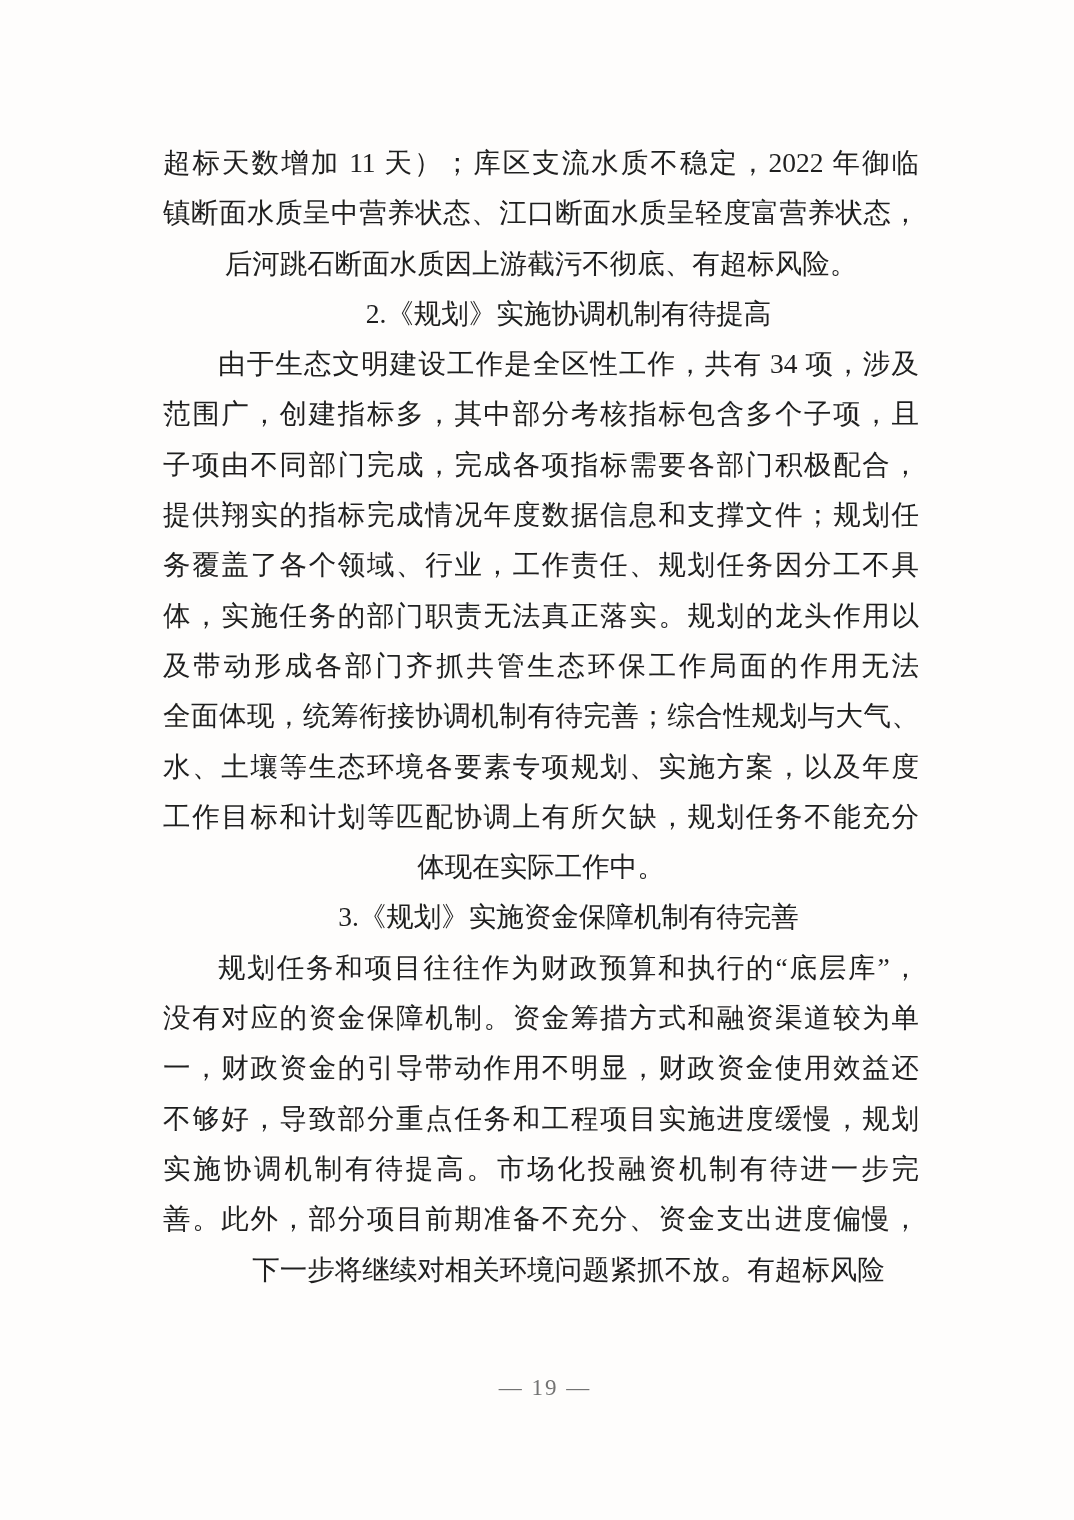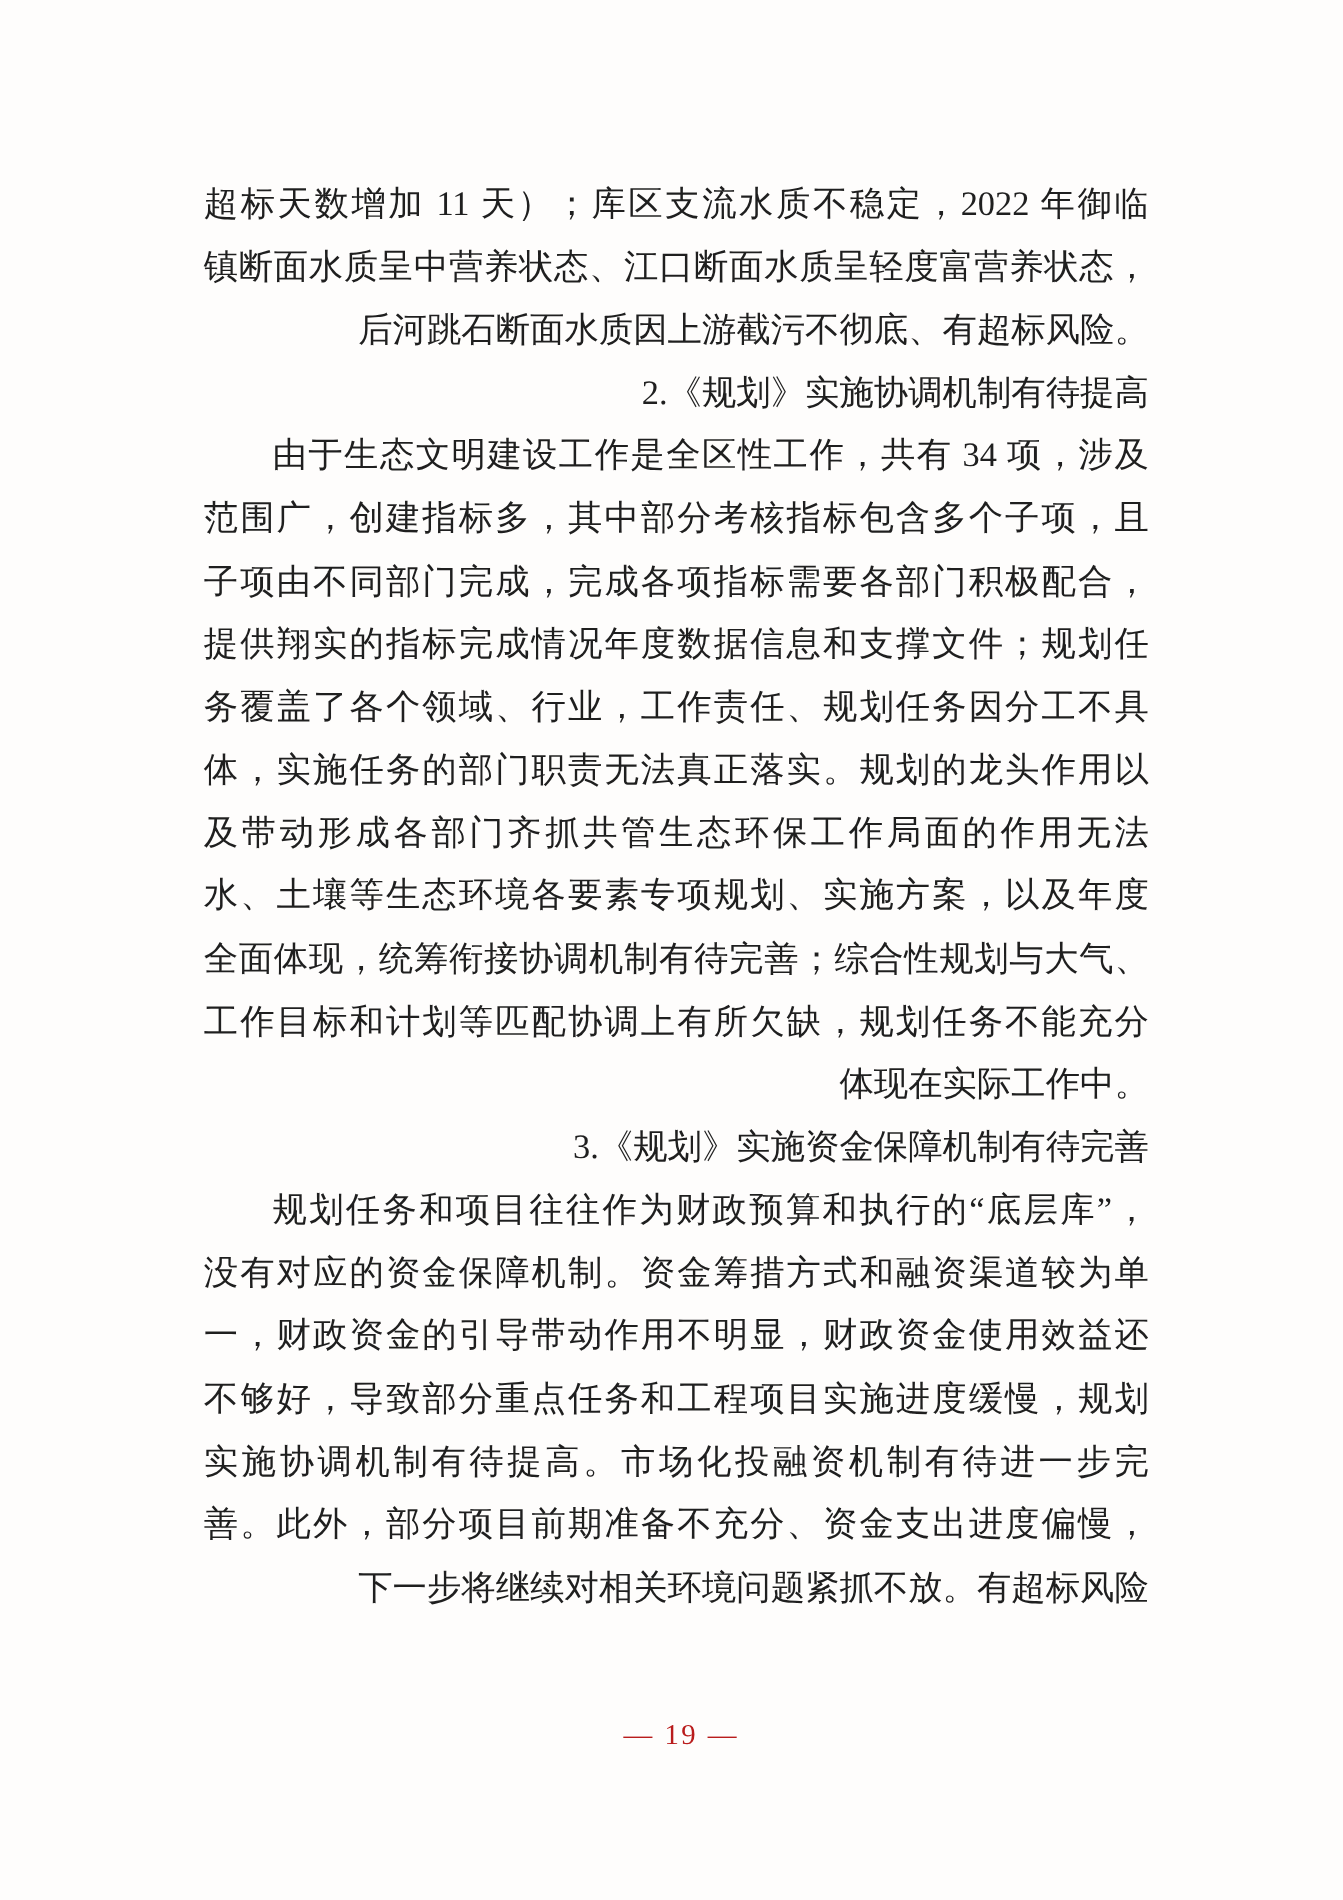--- a/index.html
+++ b/index.html
@@ -20,21 +20,21 @@
     position: absolute;
     left: 163px;
     top: 138px;
     width: 756px;
   }
   .line {
     font-size: 27.5px;
     line-height: 50.3px;
     color: #1f1f1f;
     white-space: nowrap;
-    text-align: right;
+    text-align: center;
     letter-spacing: 0;
   }
   .line.justify {
     white-space: normal;
     text-align: justify;
     text-align-last: justify;
     text-justify: inter-character;
   }
   .line.indent {
     text-indent: 2em;
@@ -42,43 +42,43 @@
   }
   .page-footer {
     position: absolute;
     left: 0;
     top: 1375px;
     width: 100%;
     text-align: center;
   }
   .page-footer .num {
     font-size: 23px;
-    color: #b91c1c;
+    color: #737373;
     letter-spacing: 2px;
     margin-left: 16px;
   }
 </style>
 </head>
 <body>
 
 <div class="page" style="background: rgb(254, 253, 252);">
   <main class="doc-body" style="color: rgb(31, 31, 31);">
       <div class="line justify">超标天数增加 11 天）；库区支流水质不稳定，2022 年御临</div>
       <div class="line justify">镇断面水质呈中营养状态、江口断面水质呈轻度富营养状态，</div>
       <div class="line">后河跳石断面水质因上游截污不彻底、有超标风险。</div>
       <div class="line indent">2.《规划》实施协调机制有待提高</div>
       <div class="line indent justify">由于生态文明建设工作是全区性工作，共有 34 项，涉及</div>
       <div class="line justify">范围广，创建指标多，其中部分考核指标包含多个子项，且</div>
       <div class="line justify">子项由不同部门完成，完成各项指标需要各部门积极配合，</div>
       <div class="line justify">提供翔实的指标完成情况年度数据信息和支撑文件；规划任</div>
       <div class="line justify">务覆盖了各个领域、行业，工作责任、规划任务因分工不具</div>
       <div class="line justify">体，实施任务的部门职责无法真正落实。规划的龙头作用以</div>
       <div class="line justify">及带动形成各部门齐抓共管生态环保工作局面的作用无法</div>
+      <div class="line justify">全面体现，统筹衔接协调机制有待完善；综合性规划与大气、</div>
       <div class="line justify">水、土壤等生态环境各要素专项规划、实施方案，以及年度</div>
-      <div class="line justify">全面体现，统筹衔接协调机制有待完善；综合性规划与大气、</div>
       <div class="line justify">工作目标和计划等匹配协调上有所欠缺，规划任务不能充分</div>
       <div class="line">体现在实际工作中。</div>
       <div class="line indent">3.《规划》实施资金保障机制有待完善</div>
       <div class="line indent justify">规划任务和项目往往作为财政预算和执行的“底层库”，</div>
       <div class="line justify">没有对应的资金保障机制。资金筹措方式和融资渠道较为单</div>
       <div class="line justify">一，财政资金的引导带动作用不明显，财政资金使用效益还</div>
       <div class="line justify">不够好，导致部分重点任务和工程项目实施进度缓慢，规划</div>
       <div class="line justify">实施协调机制有待提高。市场化投融资机制有待进一步完</div>
       <div class="line justify">善。此外，部分项目前期准备不充分、资金支出进度偏慢，</div>
       <div class="line indent">下一步将继续对相关环境问题紧抓不放。有超标风险</div>

